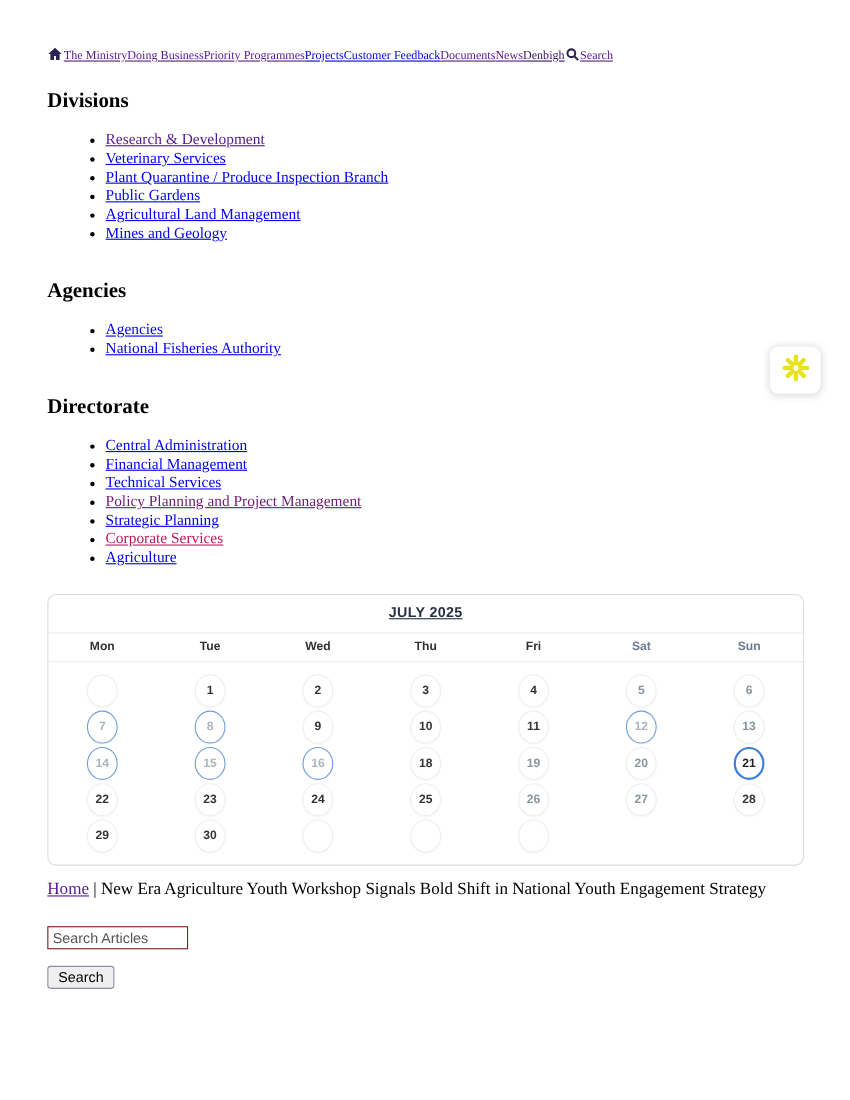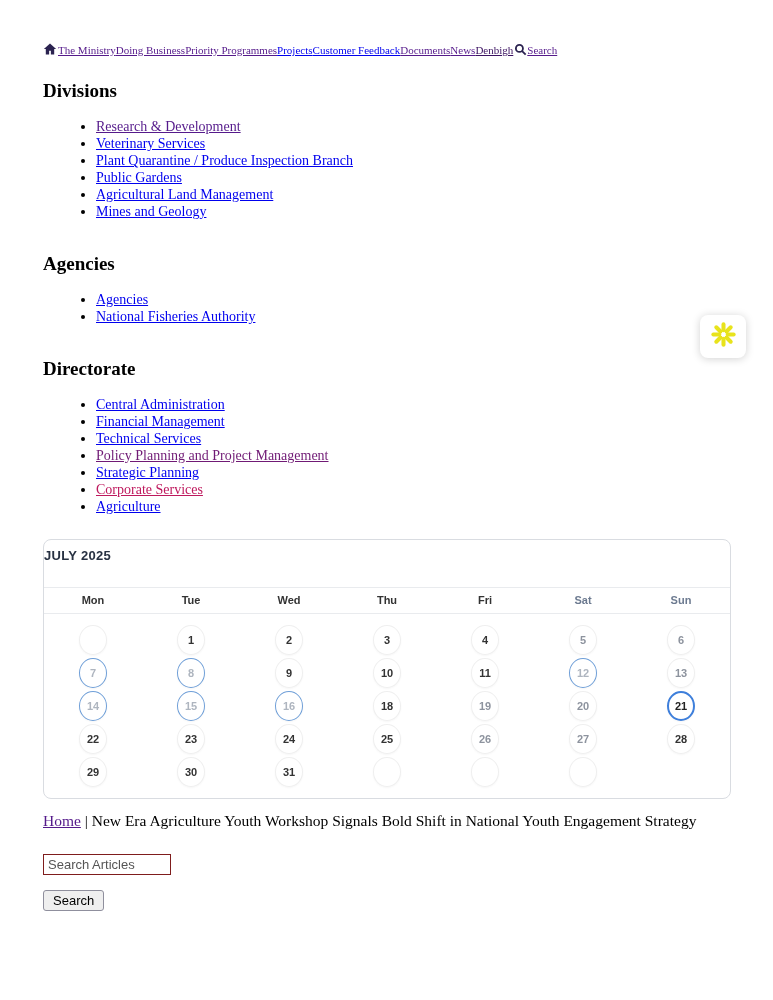--- a/index.html
+++ b/index.html
@@ -17,22 +17,22 @@
   .sections section { margin-top:33px; }
   .sections section:first-child { margin-top:22px; }
   .section-heading { font-size:19px; font-weight:bold; margin:0 0 14px 0; }
   ul.link-list { margin:16px; padding:0 0 0 37px; font-size:14px; line-height:17px; }
   ul.link-list li { margin:0; }
   ul.link-list a { text-decoration:underline; }
 
   
   .calendar { margin-top:24px; width:688px; border:1px solid #d9dce1; border-radius:8px; background:#fff;
               font-family:"Liberation Sans", sans-serif; box-sizing:border-box; overflow:hidden; }
-  .cal-title { padding:8px 0 24px; font-size:13px; font-weight:bold; letter-spacing:.3px;
-               color:var(--cal-title-color); border-bottom:1px solid #e9ebee; }
+  .cal-title { text-align:center; padding:8px 0 11px; font-size:13px; font-weight:bold; letter-spacing:.3px;
+               color:var(--cal-title-color); border-bottom:1px solid #e9ebee;text-decoration:underline; }
   .cal-days { display:grid; grid-template-columns:repeat(7,1fr); padding:6px 0 7px; border-bottom:1px solid #e9ebee; }
   .cal-day-h { text-align:center; font-size:11px; font-weight:bold; color:var(--weekday-h); }
   .cal-day-h.weekend { color:var(--weekend-h); }
   .cal-grid { display:grid; grid-template-columns:repeat(7,1fr); padding:9px 0 10px; }
   .cal-cell { height:33px; display:flex; align-items:center; justify-content:center; }
   .daycircle { width:28px; height:30px; border-radius:50%; border:1px solid #efefef; box-sizing:border-box;
                display:flex; align-items:center; justify-content:center; font-size:11px; font-weight:bold;
                color:var(--day-default); background:#fff; box-shadow:0 1px 2px rgba(0,0,0,.04); }
   .daycircle.weekend { color:var(--day-weekend); }
   .daycircle.event { border-color:var(--event-ring); color:var(--day-event); }
@@ -200,23 +200,20 @@
         <div class="cal-cell">
           <div class="daycircle">28</div>
         </div>
         <div class="cal-cell">
           <div class="daycircle">29</div>
         </div>
         <div class="cal-cell">
           <div class="daycircle">30</div>
         </div>
         <div class="cal-cell">
-          <div class="daycircle">31</div>
-        </div>
-        <div class="cal-cell">
           <div class="daycircle empty"></div>
         </div>
         <div class="cal-cell">
           <div class="daycircle empty"></div>
         </div>
         <div class="cal-cell">
           <div class="daycircle empty"></div>
         </div>
       </div>
   </div>

